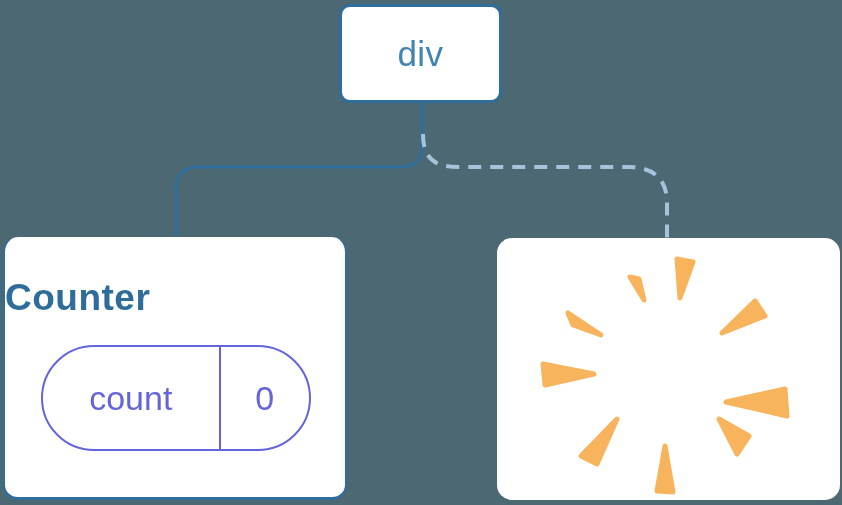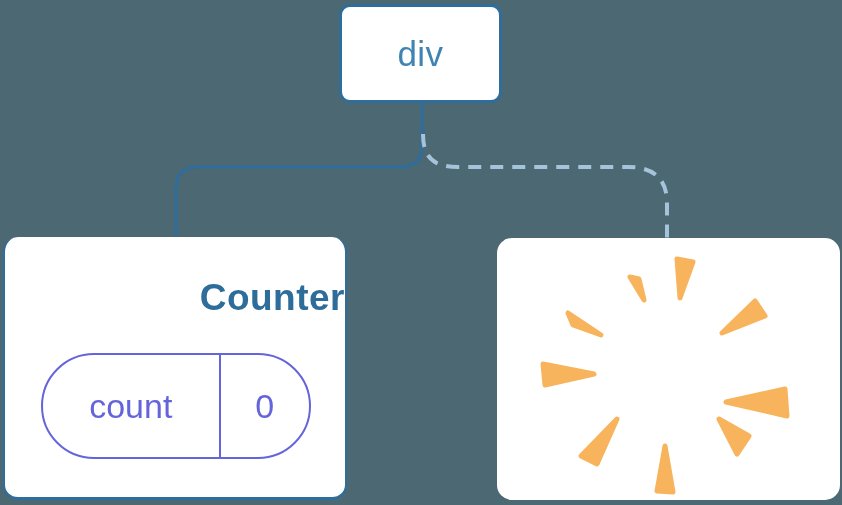--- a/index.html
+++ b/index.html
@@ -50,30 +50,30 @@
     width: 344px;
     height: 263px;
     border-left: 2px solid var(--node-border, #2E6D9C);
     border-right: 2px solid var(--node-border, #2E6D9C);
     border-bottom: 3px solid var(--node-border, #2E6D9C);
     border-top: none;
     border-radius: 15px;
   }
   .counter-title {
     margin-top: 40px;
-    text-align: right;
+    text-align: left;
     font-size: 37px;
     font-weight: 600;
     letter-spacing: 0.5px;
     color: var(--component-title-text, #2E6D9A);
   }
   .state-pill {
     position: absolute;
     left: 36px;
-    top: 116px;
+    top: 108px;
     width: 270px;
     height: 106px;
     border: 2px solid var(--state-pill, #6464DB);
     border-radius: 54px;
     display: flex;
     align-items: stretch;
     box-sizing: border-box;
   }
   .state-key-cell {
     flex: 0 0 66%;

